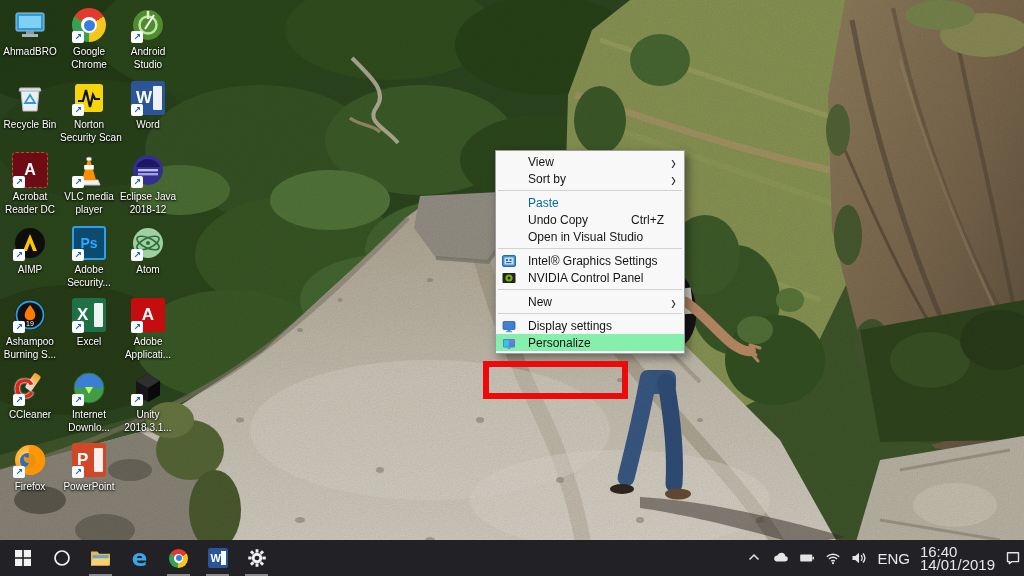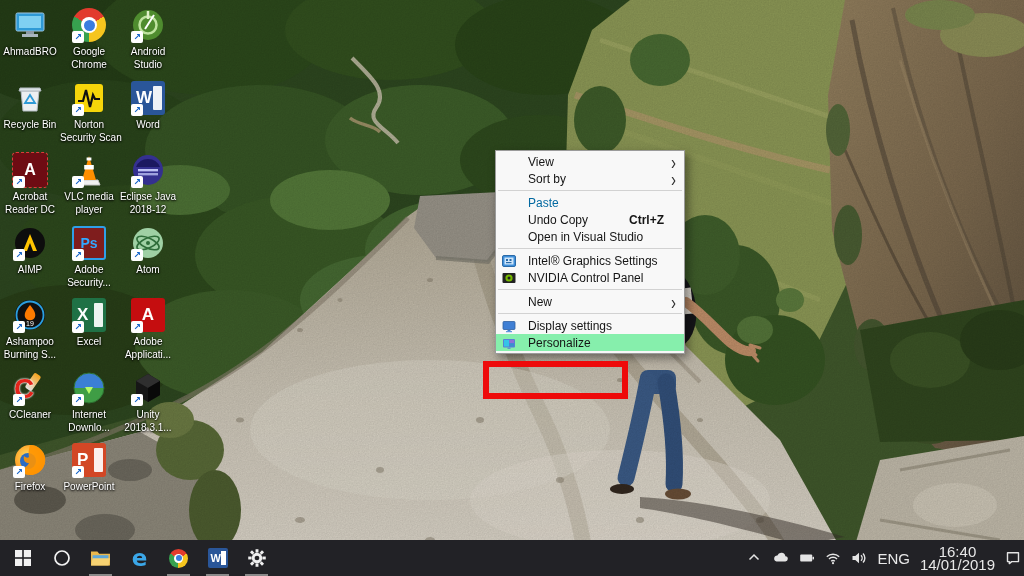--- a/index.html
+++ b/index.html
@@ -19,21 +19,21 @@
   .lbl span{display:block;white-space:nowrap;}
   .tile{width:34px;height:34px;border-radius:3px;color:#fff;font-weight:bold;font-size:17px;
     display:flex;align-items:center;justify-content:center;position:relative;}
   .tile.office{justify-content:flex-start;padding-left:5px;}
   .tile.office::after{content:"";position:absolute;right:3px;top:5px;width:9px;height:24px;
     background:#fff;opacity:.92;border-radius:1px;}
   .tile.word{background:#2a5699;}
   .tile.excel{background:#1f7145;}
   .tile.ppt{background:#d24726;}
   .tile.acrobat{background:#6e0c13;outline:1px dashed #e03a3a;font-size:16px;}
-  .tile.ps{background:#7f1d1d;border:2px solid #2f9fe8;color:#31a8ff;font-size:14px;}
+  .tile.ps{background:#0c4a6e;border:2px solid #2f9fe8;color:#31a8ff;font-size:14px;}
   .tile.adobe{background:#c50d0f;}
   .chrome-ball{display:block;width:34px;height:34px;border-radius:50%;position:relative;
     background:conic-gradient(from -60deg,#e23b2d 0 33.4%,#f6c51e 0 66.7%,#37a14f 0 100%);}
   .chrome-hub{position:absolute;left:50%;top:50%;width:16px;height:16px;margin:-8px 0 0 -8px;
     background:#fff;border-radius:50%;}
   .chrome-hub::after{content:"";position:absolute;left:2.5px;top:2.5px;width:11px;height:11px;
     background:#3a7de0;border-radius:50%;}
   .chrome-ball.small{width:19px;height:19px;}
   .chrome-ball.small .chrome-hub{width:9px;height:9px;margin:-4.5px 0 0 -4.5px;}
   .chrome-ball.small .chrome-hub::after{left:1.5px;top:1.5px;width:6px;height:6px;}
@@ -46,39 +46,39 @@
   
   #ctx-menu{position:absolute;left:495px;top:150px;width:190px;background:#f8f8f8;
     border:1px solid #9b9b9b;box-shadow:3px 4px 9px rgba(0,0,0,.42);padding:2px 0;
     font-size:12px;color:#151515;z-index:40;}
   .mi{height:17px;display:flex;align-items:center;padding:0 8px 0 6px;}
   .mi.hl{background:#86efac;}
   .mi-ic{width:26px;height:14px;display:flex;align-items:center;flex:0 0 26px;}
   .mi-label{white-space:nowrap;}
   .mi.disabled .mi-label{color:#0369a1;}
   .mi-arrow{margin-left:auto;color:#333;font-size:15px;line-height:14px;transform:scaleY(1.4);}
-  .mi-key{margin-left:auto;padding-right:12px;font-weight:bold;}
+  .mi-key{margin-left:auto;padding-right:12px;}
   .msep{height:1px;background:#d2d2d2;margin:3px 2px;}
 
   #red-box{position:absolute;left:483px;top:361px;width:145px;height:38px;
     border:6px solid #ee0a0a;z-index:50;}
 
   
   #taskbar{position:absolute;left:0;bottom:0;width:1024px;height:36px;background:#222226;
     display:flex;align-items:center;z-index:60;padding-left:3px;}
   .slot{width:39px;height:36px;display:flex;align-items:center;justify-content:center;position:relative;}
   .slot.open::after{content:"";position:absolute;bottom:0;left:8px;right:8px;height:2px;background:#8a8a8a;}
   .edge-e{color:#3ba7e8;font-size:23px;font-weight:bold;line-height:1;font-family:"DejaVu Sans",sans-serif;}
   .tb-word{width:20px;height:20px;background:#2a5699;border-radius:2px;color:#fff;font-size:11px;
     font-weight:bold;display:flex;align-items:center;justify-content:flex-start;padding-left:3px;position:relative;}
   .tb-word::after{content:"";position:absolute;right:2px;top:3px;width:5px;height:14px;background:#fff;}
   #tray{margin-left:auto;display:flex;align-items:center;gap:10px;padding-right:3px;
     color:#e8e8e8;font-size:15px;}
   #tray .titem{display:flex;align-items:center;justify-content:center;}
-  .clock{text-align:center;line-height:13px;}
+  .clock{text-align:left;line-height:13px;}
 </style>
 </head>
 <body>
 
 <div id="screen">
 
   <svg id="wallpaper" viewBox="0 0 1024 576" preserveAspectRatio="none">
     <defs>
       <linearGradient id="gRoad" x1="0" y1="0" x2="0" y2="1">
         <stop offset="0" stop-color="#b4ab97"></stop>

